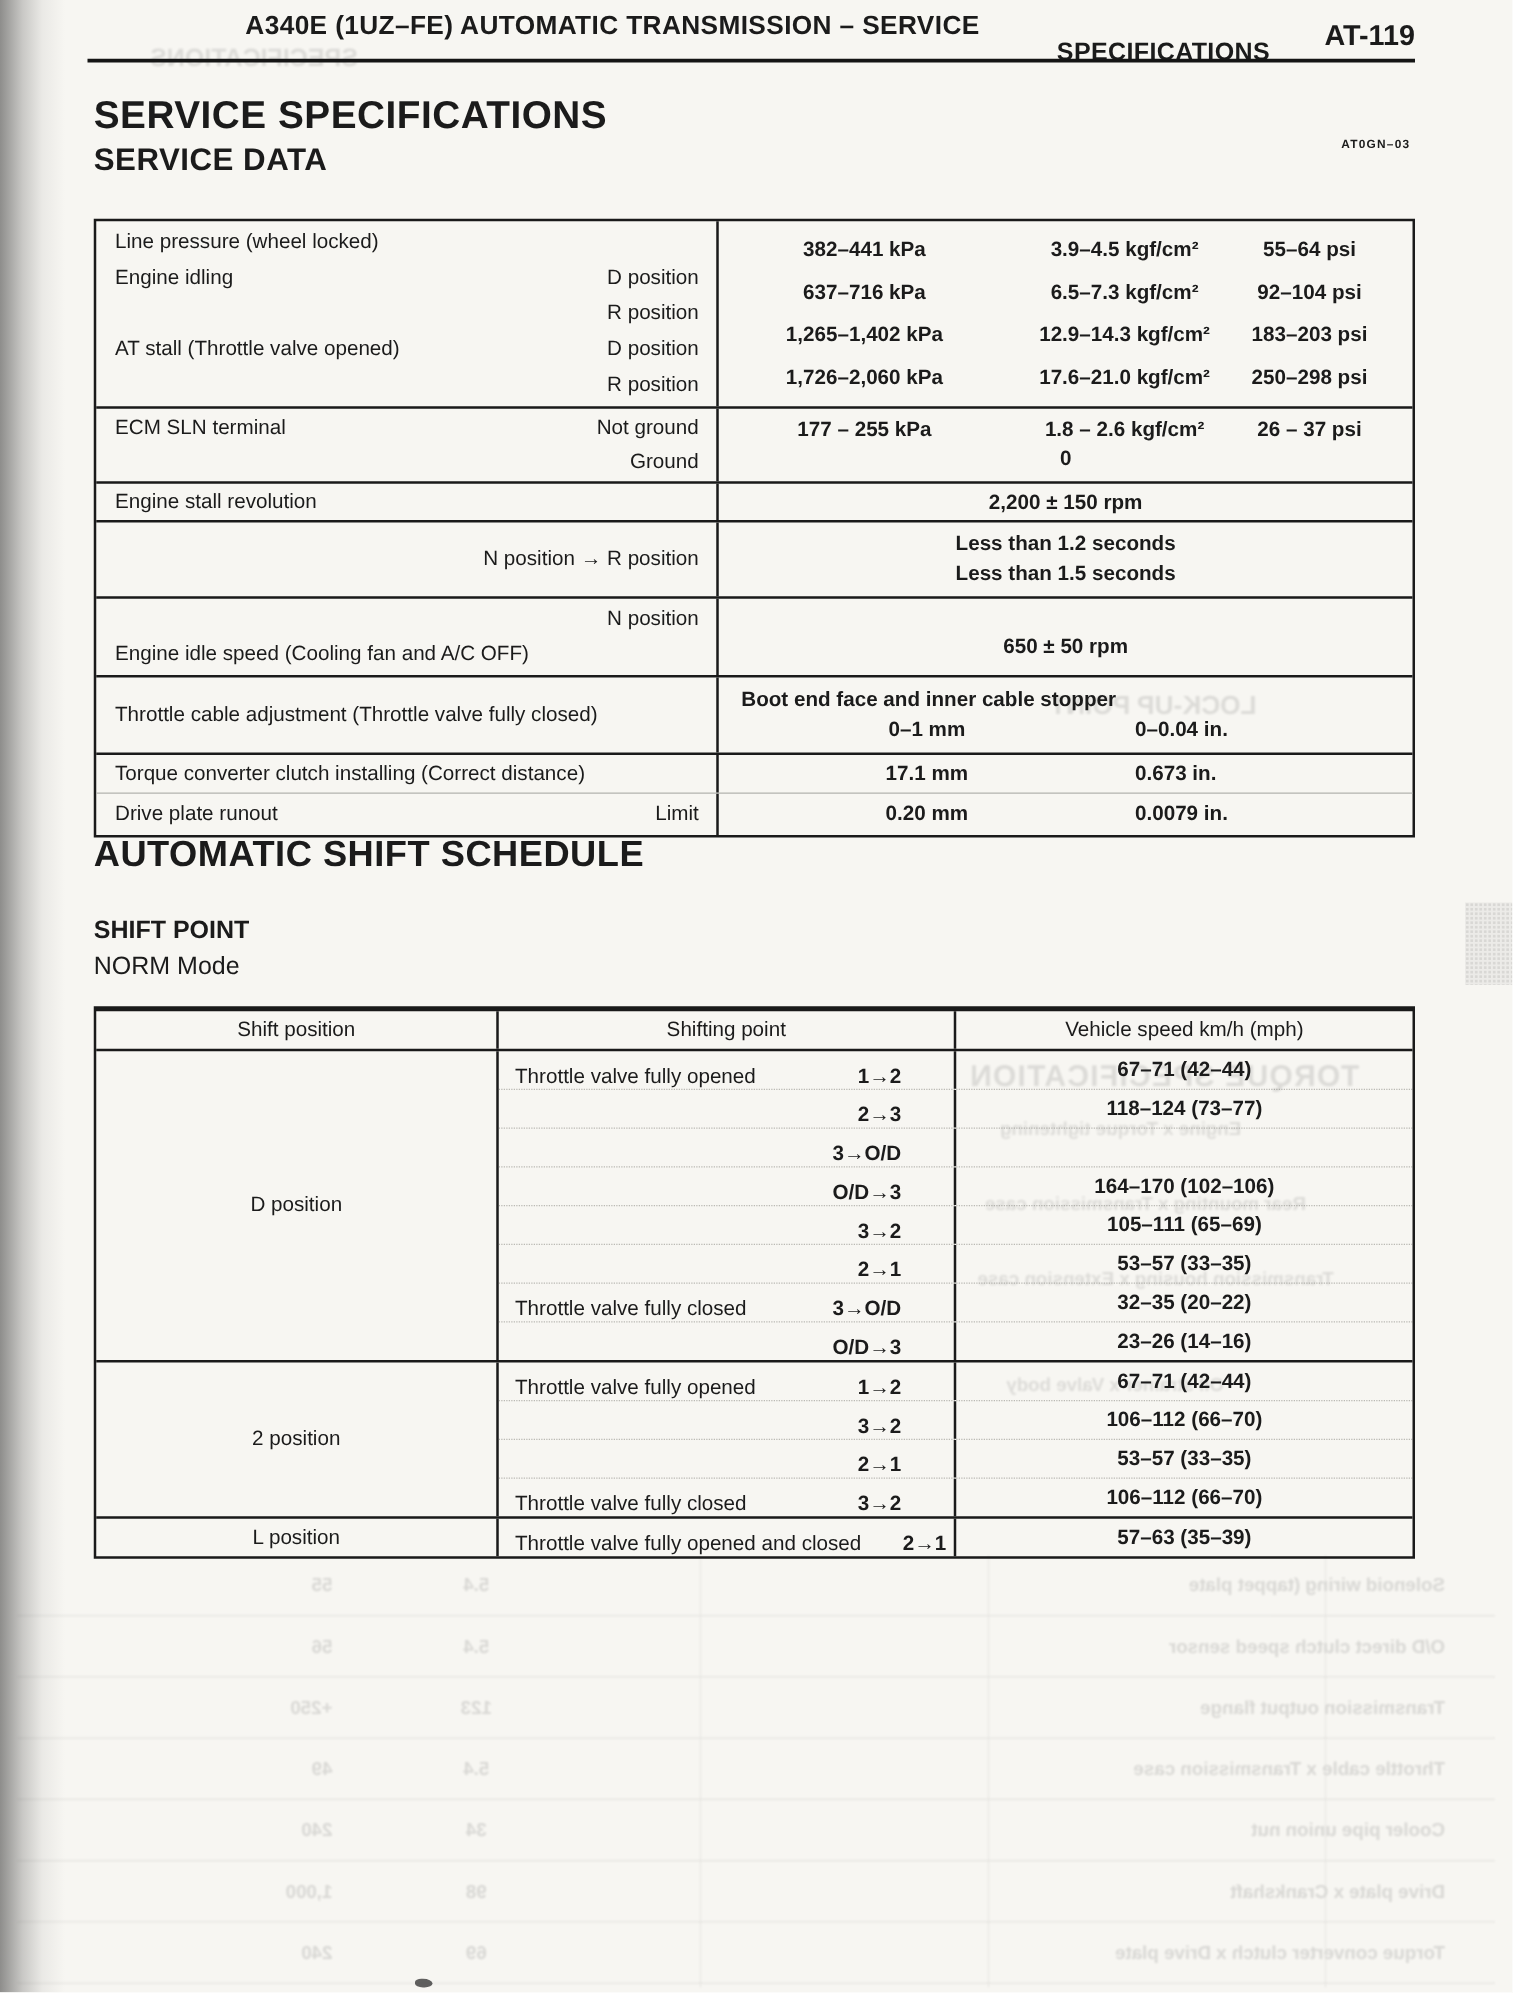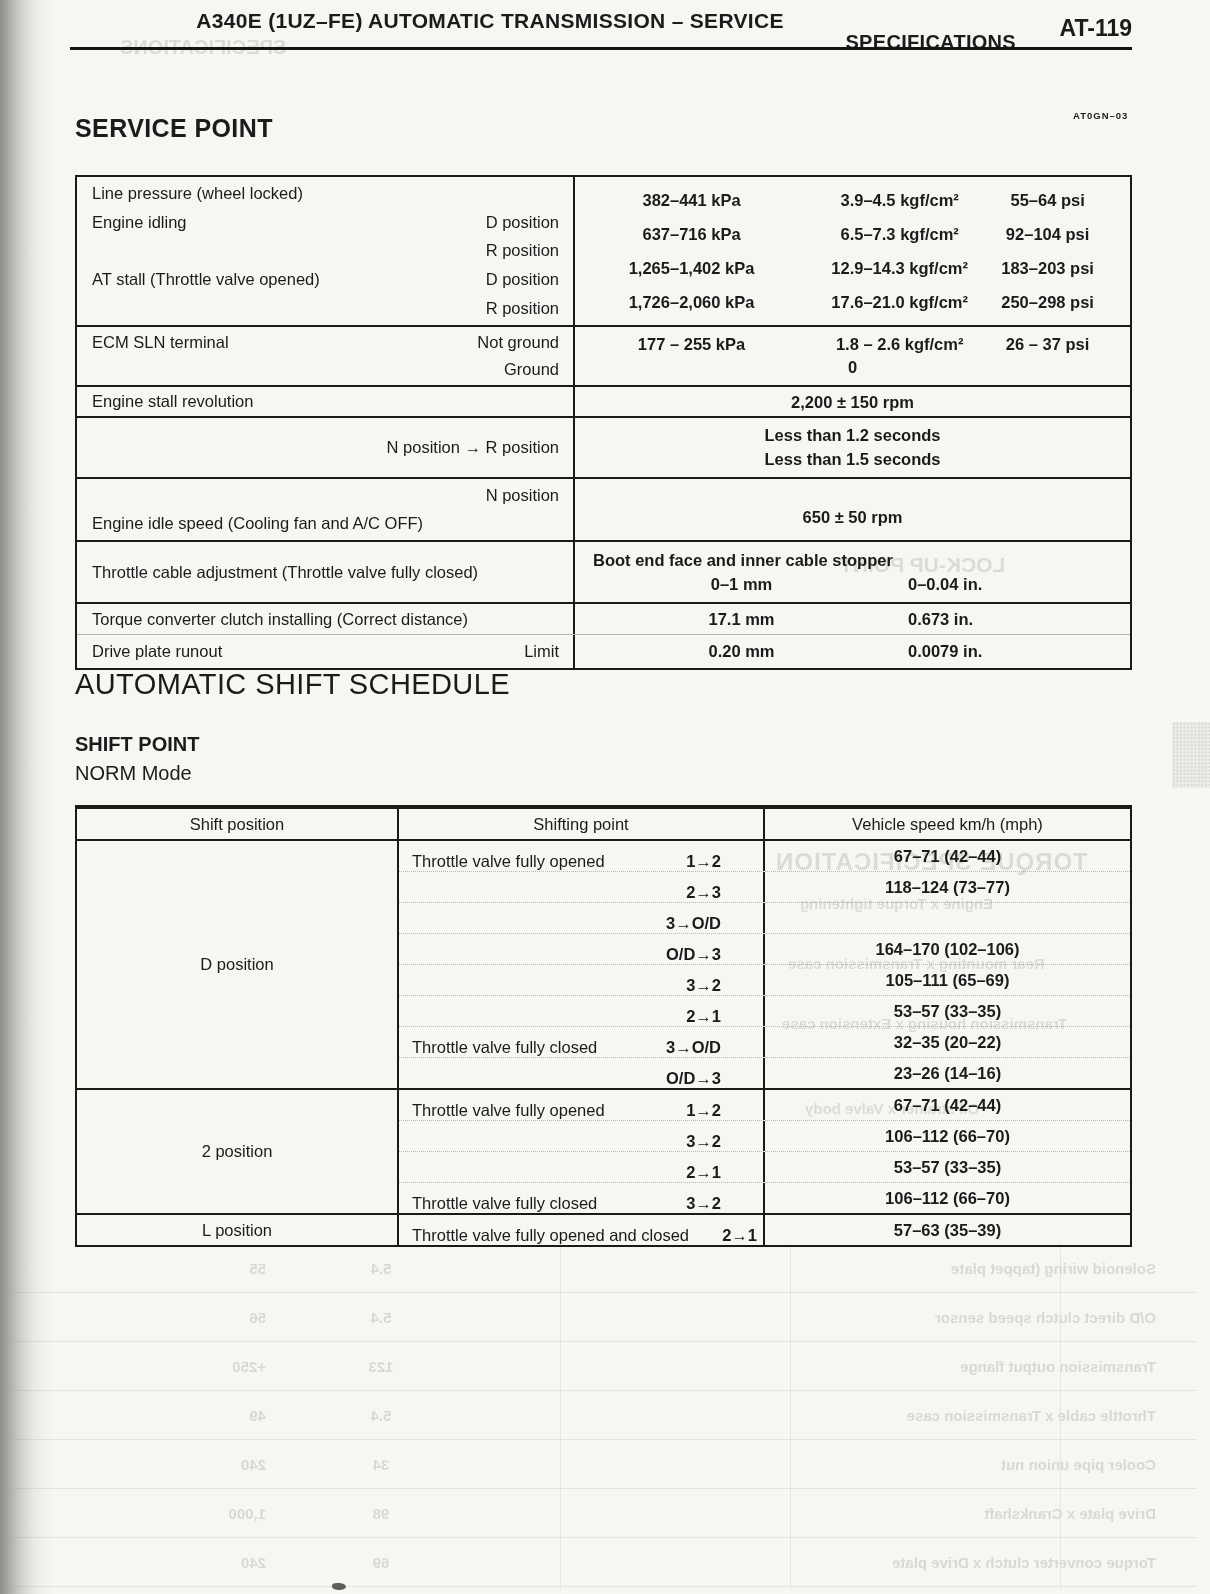--- a/index.html
+++ b/index.html
@@ -17,21 +17,21 @@
   
   .h-line1 { position:absolute; top:9px; left:60px; width:860px; text-align:center;
              font-size:21px; font-weight:bold; letter-spacing:.3px; z-index:2; }
   .h-line2 { position:absolute; top:31px; left:0; width:1016px; text-align:right;
              font-size:20px; font-weight:bold; letter-spacing:.3px; z-index:2; }
   .pageno  { position:absolute; top:15px; right:78px; font-size:23px; font-weight:bold; z-index:2; }
   .rule    { position:absolute; top:47px; left:70px; width:1062px; height:3px; background:#151515; z-index:2; }
   .h1 { position:absolute; top:74px;  left:75px; font-size:31px; font-weight:bold; letter-spacing:.4px; z-index:2; }
   .h2 { position:absolute; top:114px; left:75px; font-size:25px; font-weight:bold; letter-spacing:.4px; z-index:2; }
   .doccode { position:absolute; top:110px; left:1073px; font-size:9.5px; font-weight:bold; letter-spacing:1px; z-index:2; }
-  .h3 { position:absolute; top:668px; left:75px; font-size:29px; font-weight:normal; letter-spacing:.4px; z-index:2; }
+  .h3 { position:absolute; top:668px; left:75px; font-size:29px; font-weight:bold; letter-spacing:.4px; z-index:2; }
   .h4 { position:absolute; top:733px; left:75px; font-size:20px; font-weight:bold; z-index:2; }
   .h5 { position:absolute; top:762px; left:75px; font-size:20px; z-index:2; }
   
   .at-tab {
     position:absolute; top:666px; left:1218px; width:47px; height:47px; z-index:2;
     background-color:#c4c4c4;
     background-image:radial-gradient(circle, #838383 1.1px, transparent 1.3px);
     background-size:3.6px 3.6px;
     color:#1d1d1d; font-weight:bold; font-size:30px; letter-spacing:1px;
     display:flex; align-items:center; padding-left:7px; box-sizing:border-box;
@@ -170,21 +170,22 @@
         <span class="b2">240</span>
       </div>
       <div class="btrow"></div>
     </div>
   <div class="speck"></div>
 
   <div class="h-line1">A340E (1UZ–FE) AUTOMATIC TRANSMISSION – SERVICE</div>
   <div class="h-line2">SPECIFICATIONS</div>
   <div class="pageno">AT-119</div>
   <div class="rule"></div>
-  <div class="h2">SERVICE POINT</div>
+  <div class="h1">SERVICE SPECIFICATIONS</div>
+  <div class="h2">SERVICE DATA</div>
   <div class="doccode">AT0GN–03</div>
 
   <div class="sdt">
 
     <div class="sec hA">
       <div class="sec-left">
         <div class="lline">
             <span>Line pressure (wheel locked)</span>
           </div>
         <div class="lline">

